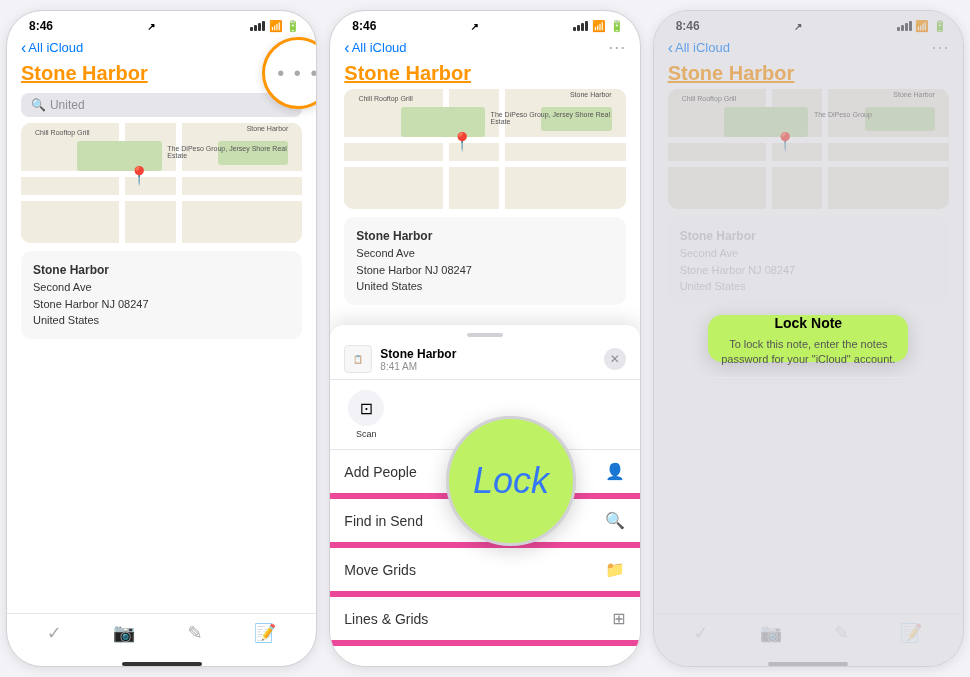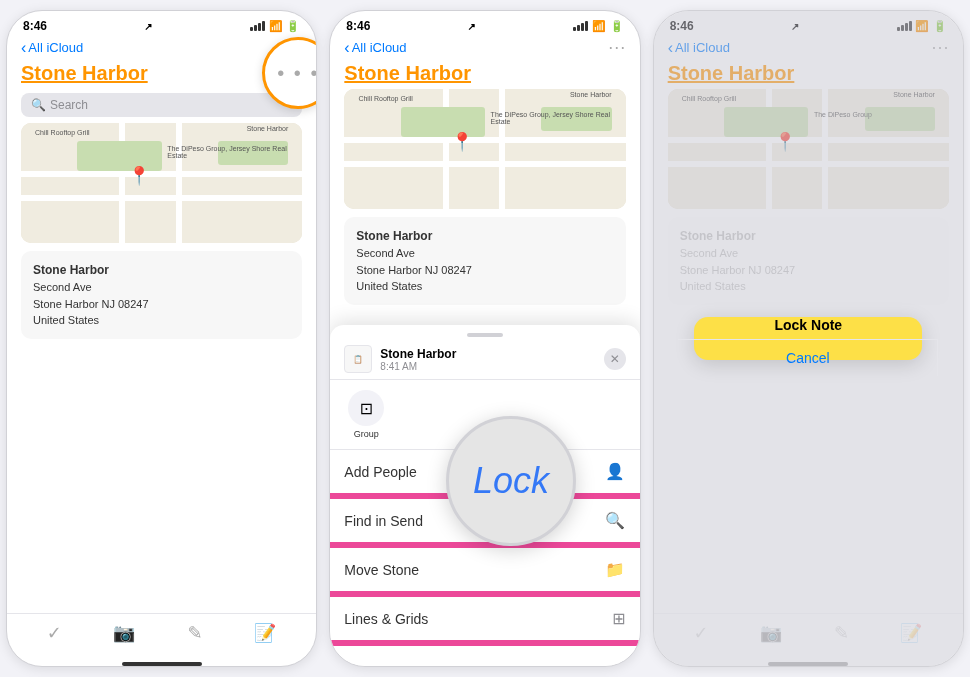--- a/index.html
+++ b/index.html
@@ -29,21 +29,21 @@
 
     
     .status-bar {
       display: flex;
       justify-content: space-between;
       align-items: center;
       padding: 8px 16px 2px 16px;
       font-size: 11px;
       font-weight: 600;
     }
-    .status-time { font-size: 12px; font-weight: 700; }
+    .status-time { font-size: 12px; font-weight: 700; margin-left: 6px; }
     .status-icons { display: flex; gap: 4px; align-items: center; }
     .signal-bars { display: flex; gap: 1px; align-items: flex-end; }
     .signal-bar { width: 3px; background: #333; border-radius: 1px; }
 
     
     .nav-bar {
       padding: 2px 14px 4px 14px;
       display: flex;
       align-items: center;
       justify-content: space-between;
@@ -234,21 +234,21 @@
     .sheet-menu-icon { font-size: 16px; color: #8e8e93; }
 
     
     .lock-magnify {
       position: absolute;
       bottom: 120px;
       left: 50%;
       transform: translateX(-30%);
       width: 130px; height: 130px;
       border-radius: 50%;
-      background: #e5e5e5;
+      background: #bef264;
       border: 3px solid #d1d1d6;
       box-shadow: 0 4px 20px rgba(0,0,0,0.18);
       display: flex; align-items: center; justify-content: center;
       z-index: 30;
       overflow: hidden;
     }
     .lock-text {
       font-size: 36px;
       font-weight: 300;
       color: #3478F6;
@@ -259,23 +259,23 @@
     .panel3-overlay {
       position: absolute;
       inset: 0;
       background: rgba(200,200,210,0.5);
       z-index: 20;
       display: flex;
       align-items: center;
       justify-content: center;
     }
     .lock-dialog {
-      background: #fde047;
+      background: #bef264;
       border-radius: 14px;
-      width: 228px;
+      width: 200px;
       padding: 0;
       box-shadow: 0 4px 20px rgba(0,0,0,0.15);
     }
     .dialog-title {
       font-size: 14px;
       font-weight: 700;
       text-align: center;
       margin-bottom: 6px;
       color: #000;
     }
@@ -348,21 +348,21 @@
       <span class="nav-back-arrow">‹</span>
       <span>All iCloud</span>
     </div>
     <span class="nav-action">···</span>
   </div>
 
   <div class="note-title">Stone Harbor</div>
 
   <div class="search-bar">
     <span>🔍</span>
-    <span>Search</span>
+    <span>United</span>
   </div>
 
   <div class="map-area">
     <div class="map-bg">
       <div class="map-road-h" style="top:40%;"></div>
       <div class="map-road-h" style="top:60%;"></div>
       <div class="map-road-v" style="left:35%;"></div>
       <div class="map-road-v" style="left:55%;"></div>
       <div class="map-green" style="top:15%;left:20%;width:30%;height:25%;"></div>
       <div class="map-green" style="top:15%;right:5%;width:25%;height:20%;"></div>
@@ -459,34 +459,34 @@
         </div>
       </div>
       <div class="sheet-close">✕</div>
     </div>
 
     <div class="sheet-scroll-row">
       <div class="sheet-icon-item">
         <div class="sheet-icon-circle">
           <span>⊡</span>
         </div>
-        <span class="sheet-icon-label">Group</span>
+        <span class="sheet-icon-label">Scan</span>
       </div>
     </div>
 
     <div class="sheet-menu-item">
       <span>Add People</span>
       <span class="sheet-menu-icon">👤</span>
     </div>
     <div class="sheet-menu-item">
       <span>Find in Send</span>
       <span class="sheet-menu-icon">🔍</span>
     </div>
     <div class="sheet-menu-item">
-      <span>Move Stone</span>
+      <span>Move Grids</span>
       <span class="sheet-menu-icon">📁</span>
     </div>
     <div class="sheet-menu-item">
       <span>Lines &amp; Grids</span>
       <span class="sheet-menu-icon">⊞</span>
     </div>
   </div>
 </div>
 
 <div class="phone-panel">
@@ -542,18 +542,18 @@
     <span class="toolbar-icon">✓</span>
     <span class="toolbar-icon">📷</span>
     <span class="toolbar-icon">✎</span>
     <span class="toolbar-icon">📝</span>
   </div>
   <div class="home-indicator" style="opacity:0.4;"></div>
 
   <div class="panel3-overlay">
     <div class="lock-dialog">
       <div class="dialog-title">Lock Note</div>
+      <div class="dialog-body">To lock this note, enter the notes password for your "iCloud" account.</div>
       <div class="dialog-buttons">
-        <div class="dialog-btn dialog-btn-cancel">Cancel</div>
       </div>
     </div>
   </div>
 </div>
 
 </body></html>

